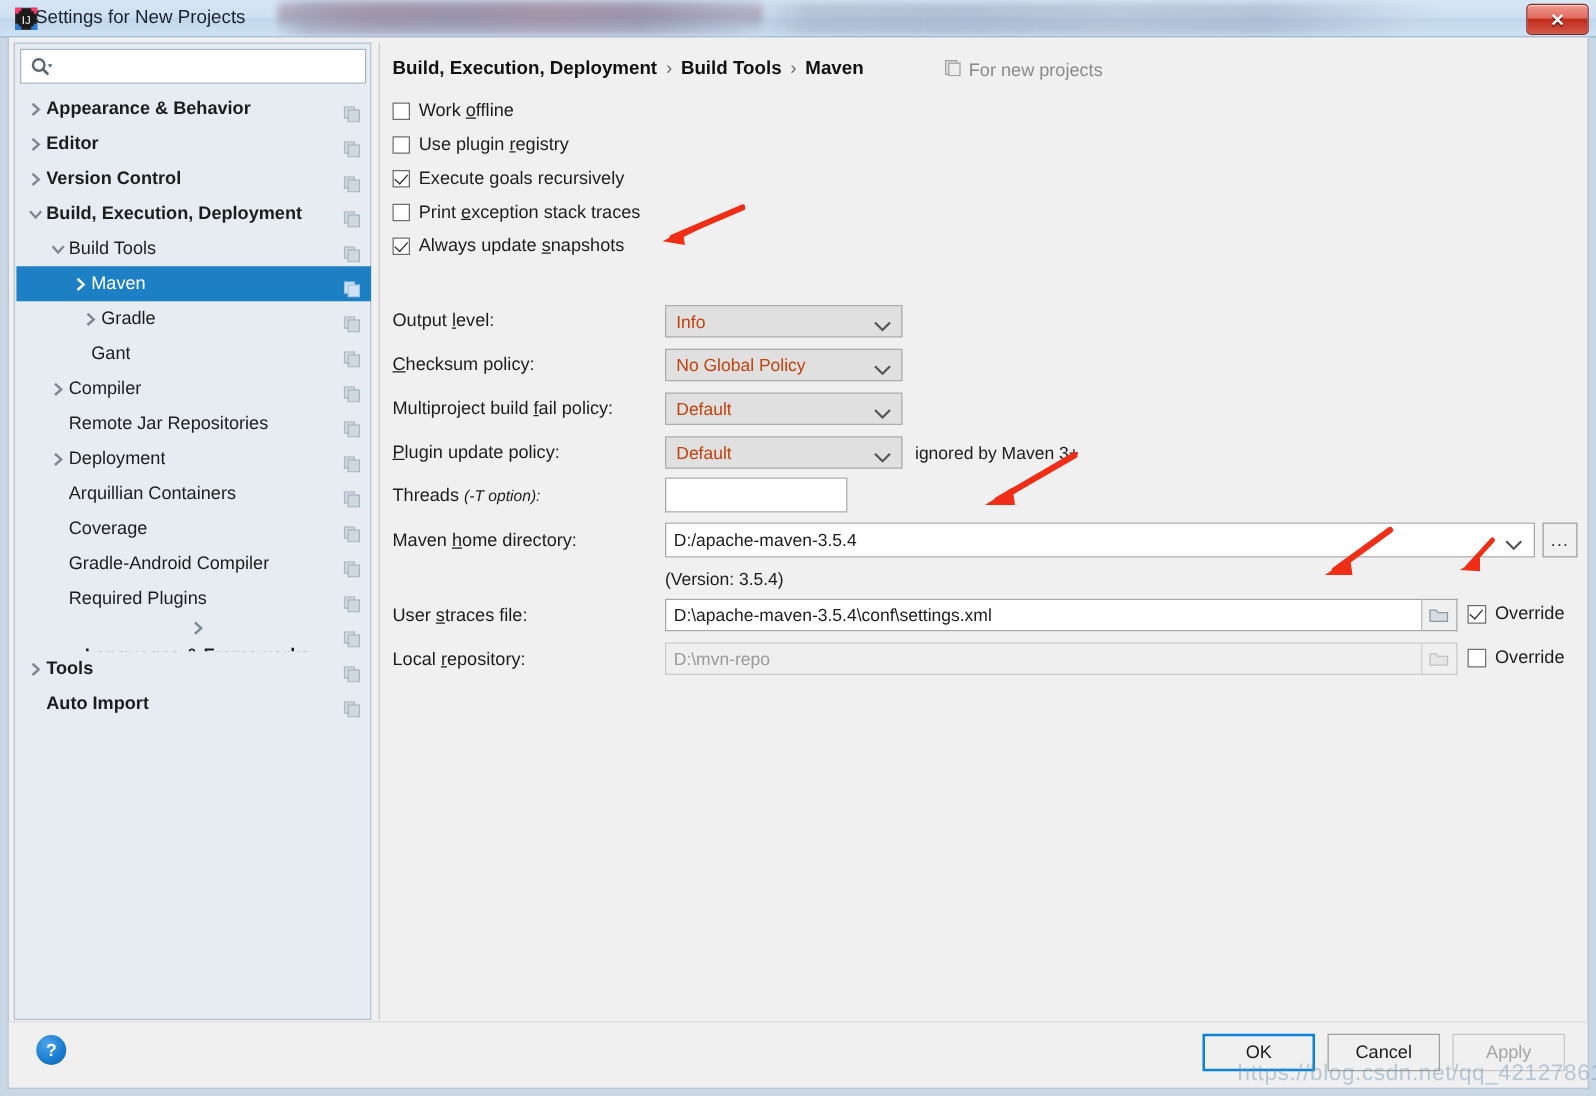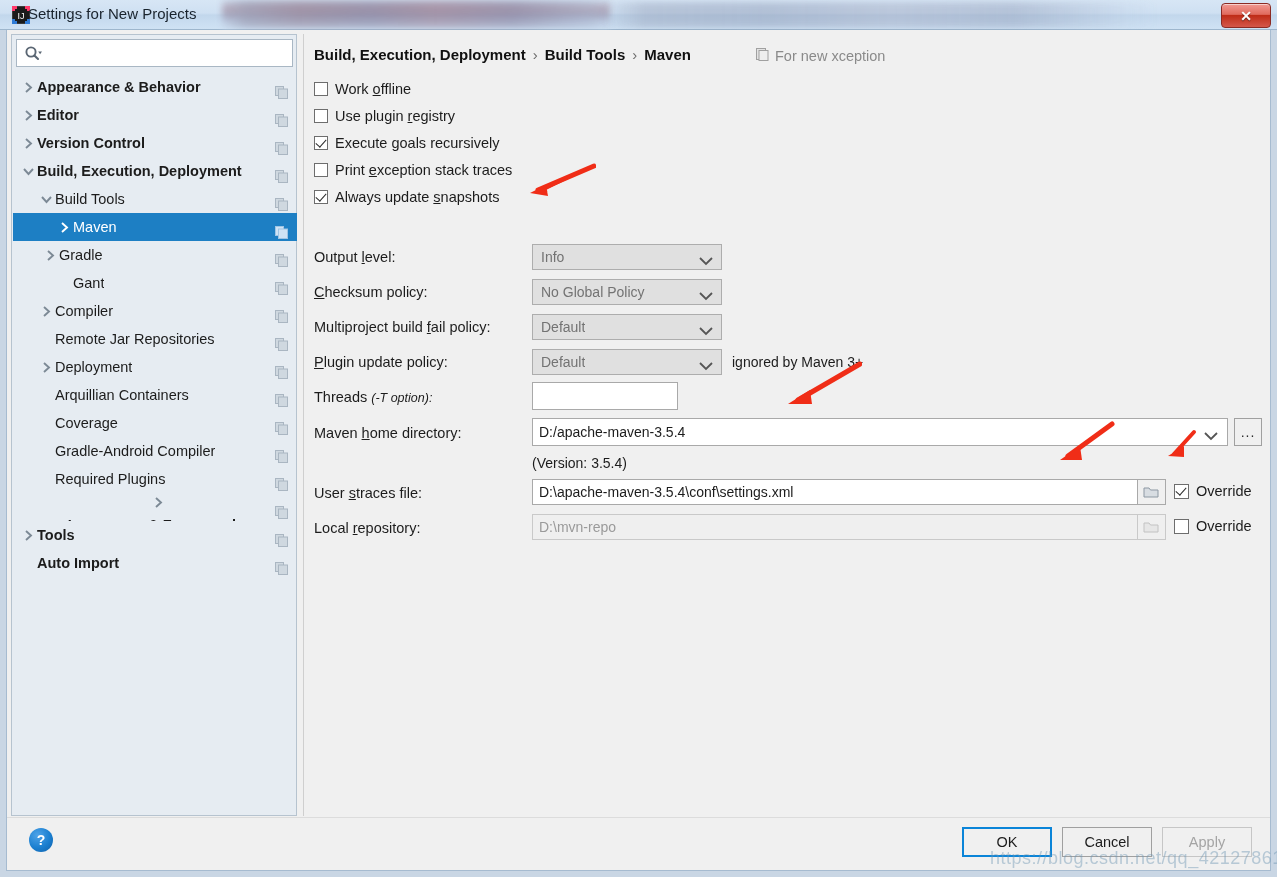--- a/index.html
+++ b/index.html
@@ -129,21 +129,21 @@
   }
   u{text-decoration:underline;}
   .field-label{
     position:absolute;left:10px;font-size:14.5px;color:#1c1c1c;white-space:nowrap;
   }
   .field-label .it{font-style:italic;font-size:12.5px;}
   .combo{
     position:absolute;height:26px;box-sizing:border-box;
     background:#e0e0e0;border:1px solid #adadad;
     display:flex;align-items:center;
-    font-size:14px;color:#737373;cursor:pointer;
+    font-size:14px;color:#c2410c;cursor:pointer;
   }
   .combo .cval{margin-left:8px;white-space:nowrap;overflow:hidden;}
   .combo .carat{position:absolute;right:8px;top:8px;}
   .note{
     position:absolute;font-size:14px;color:#1c1c1c;white-space:nowrap;
   }
   .txtbox{
     position:absolute;height:26px;box-sizing:border-box;
     background:#ffffff;border:1px solid #a9a9a9;
     display:flex;align-items:center;
@@ -310,21 +310,21 @@
               <svg width="11" height="11" viewBox="0 0 11 11">
                 <polyline points="3,1 8,5.5 3,10" fill="none" stroke="#ffffff" stroke-width="1.9"></polyline>
               </svg>
             </span>
             <span class="tree-label">Maven</span>
             <span class="copy-ico"><svg width="13" height="13" viewBox="0 0 13 13">
                 <rect x="0.5" y="0.5" width="8" height="9" fill="#cfe3f5" stroke="#9fc4e4"></rect>
                 <rect x="3.5" y="3" width="9" height="9.5" fill="#cfe3f5" stroke="#9fc4e4"></rect>
               </svg></span>
           </div>
-          <div class="tree-row" style="padding-left: 28px;">
+          <div class="tree-row" style="padding-left: 50px;">
             <span class="tw">
               <svg width="11" height="11" viewBox="0 0 11 11">
                 <polyline points="3,1 8,5.5 3,10" fill="none" stroke="#7c8995" stroke-width="1.9"></polyline>
               </svg>
             </span>
             <span class="tree-label">Gradle</span>
             <span class="copy-ico"><svg width="13" height="13" viewBox="0 0 13 13">
                 <rect x="0.5" y="0.5" width="8" height="9" fill="#cfd8e0" stroke="#aab6c2"></rect>
                 <rect x="3.5" y="3" width="9" height="9.5" fill="#cfd8e0" stroke="#aab6c2"></rect>
               </svg></span>
@@ -442,21 +442,21 @@
         <span>Build, Execution, Deployment</span><span class="bc-sep">›</span><span>Build Tools</span><span class="bc-sep">›</span><span>Maven</span>
       </div>
 
       <div class="fornew">
         <span>
           <svg width="13" height="13" viewBox="0 0 13 13">
             <rect x="0.5" y="0.5" width="9" height="11" fill="#e3e3e3" stroke="#a0a0a0"></rect>
             <rect x="3" y="2.5" width="9" height="10" fill="#eeeeee" stroke="#a0a0a0"></rect>
           </svg>
         </span>
-        <span>For new xception</span>
+        <span>For new projects</span>
       </div>
 
       <div id="chkhost">
           <div class="chk-row" style="top: 44px;">
             <span class="cb"></span>
             <span><span>Work </span><u>o</u><span>ffline</span></span>
           </div>
           <div class="chk-row" style="top: 71px;">
             <span class="cb"></span>
             <span><span>Use plugin </span><u>r</u><span>egistry</span></span>

